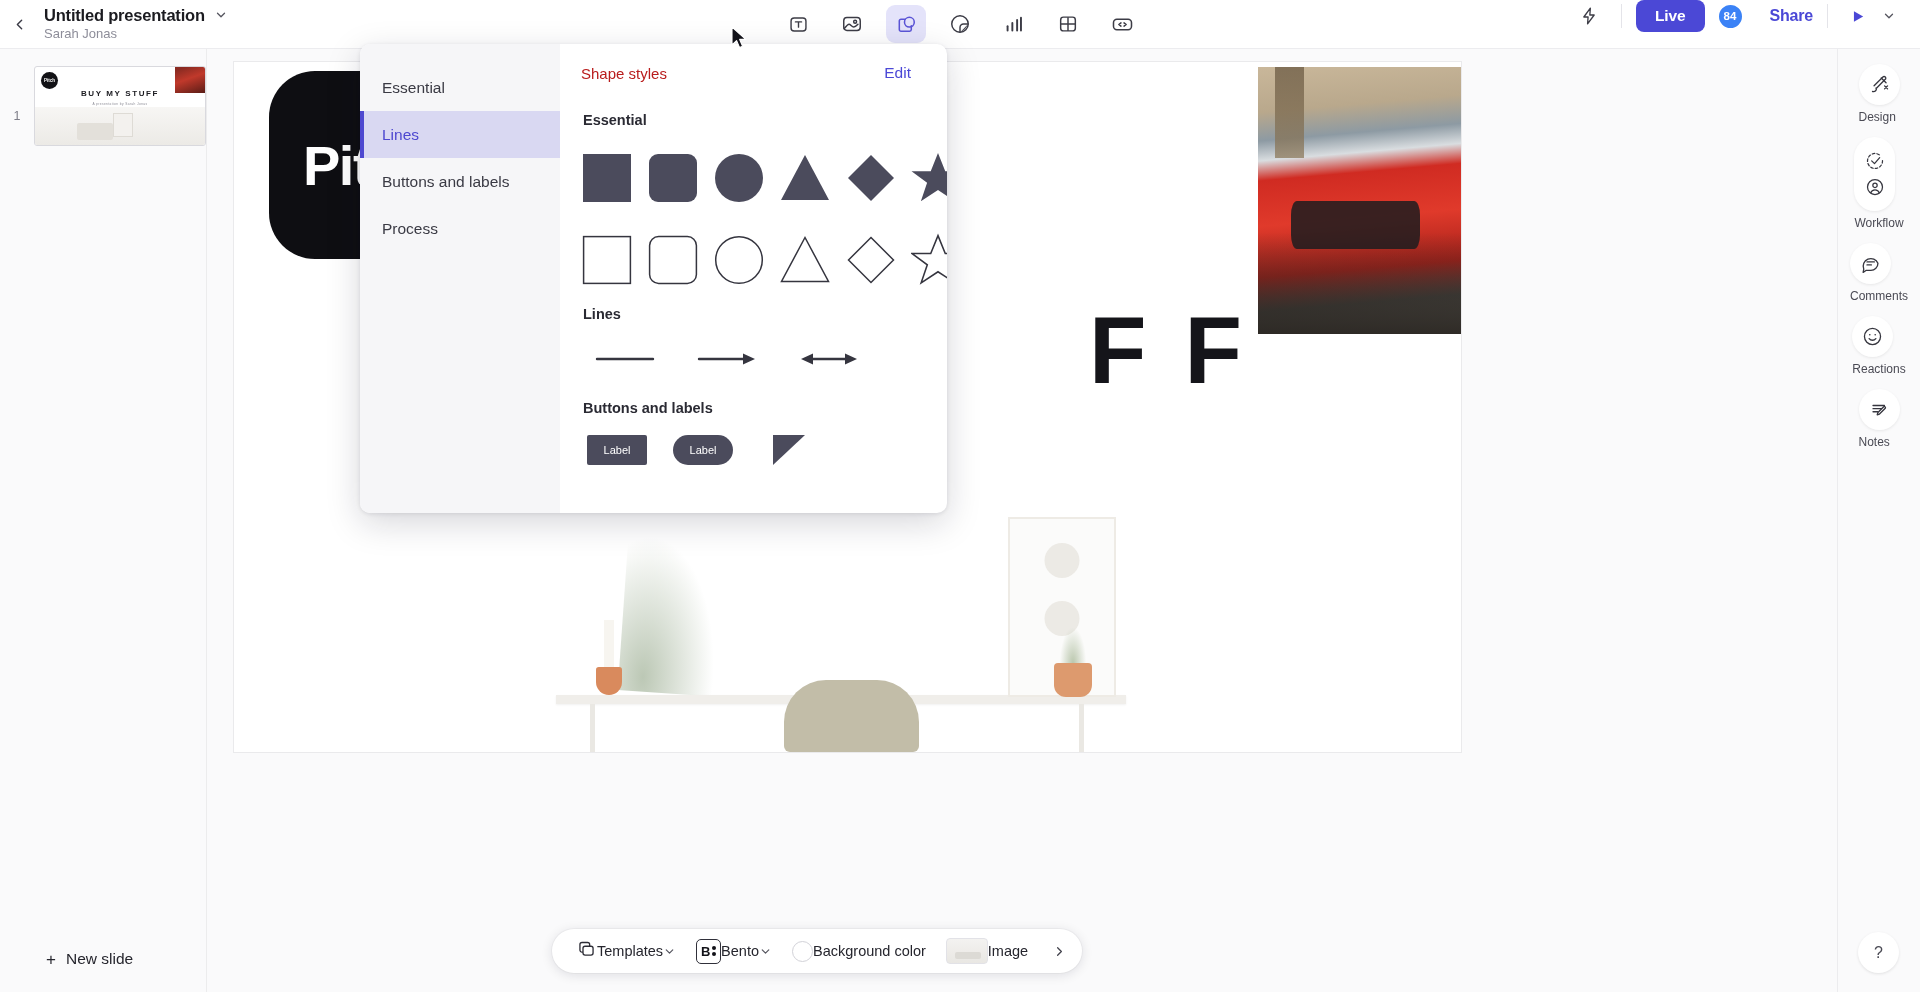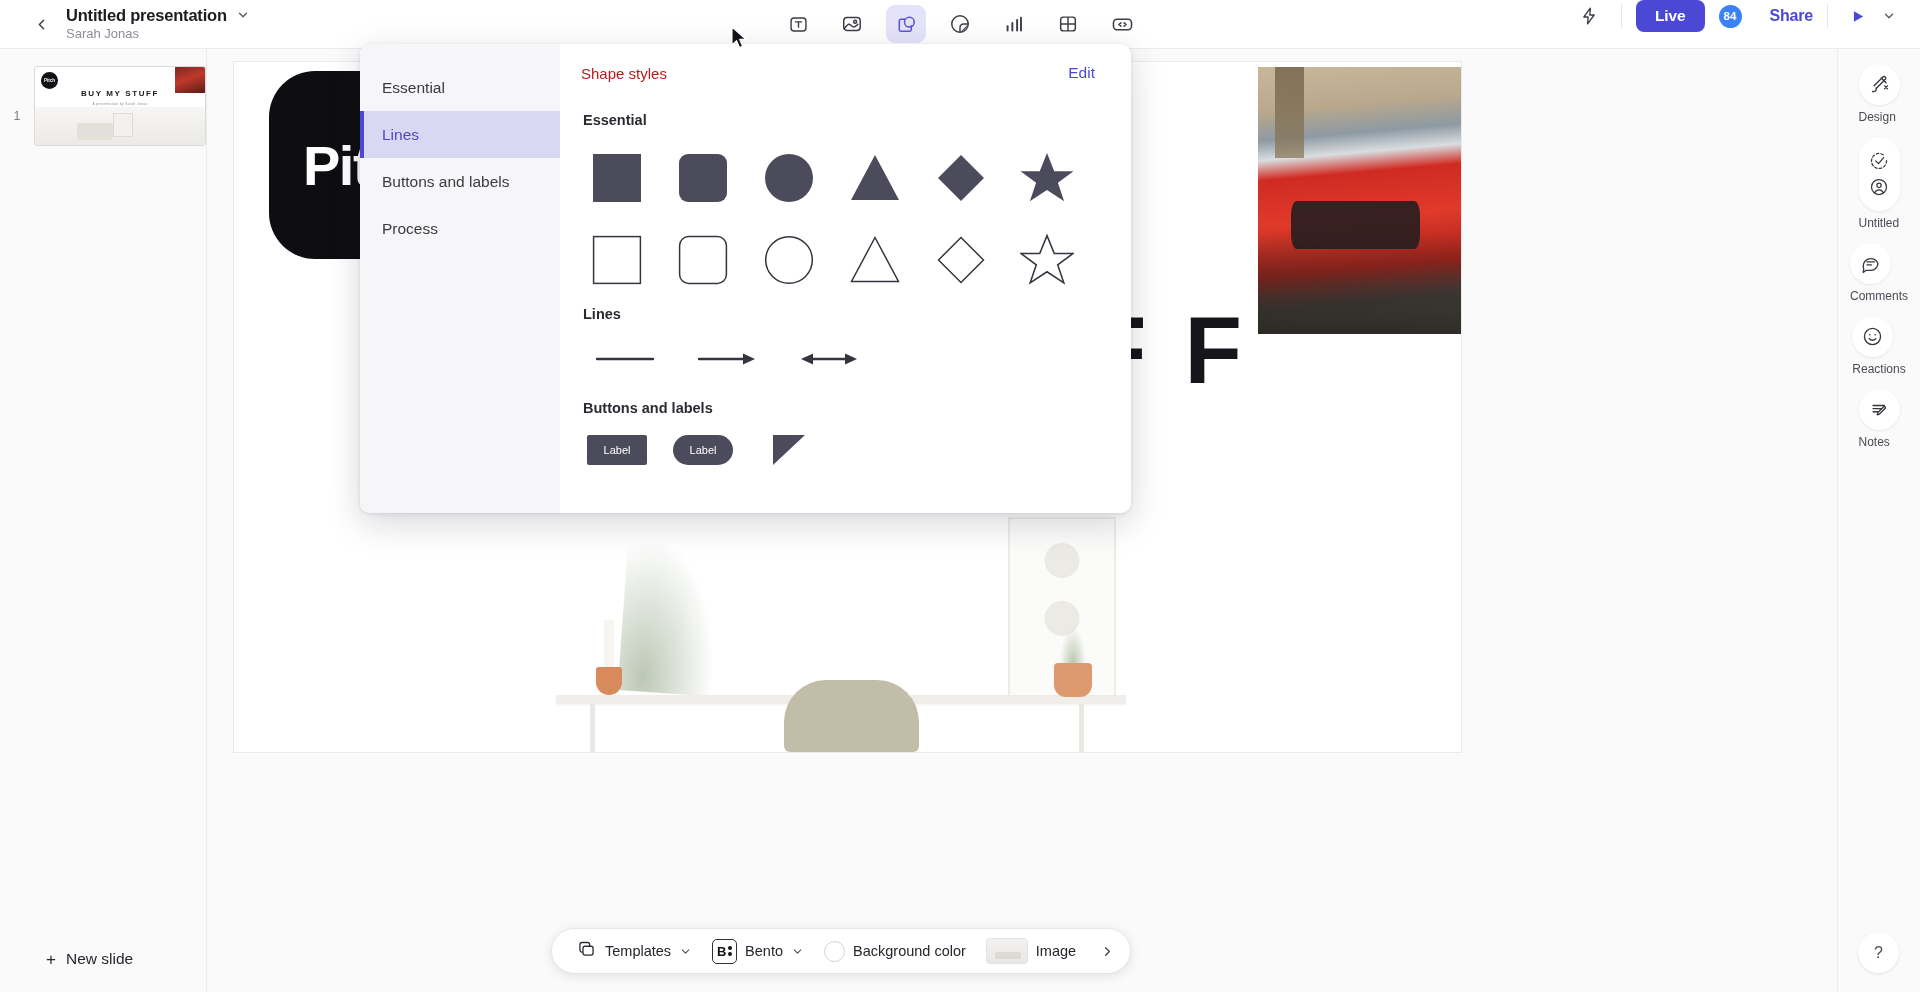--- a/index.html
+++ b/index.html
@@ -10,21 +10,21 @@
     -webkit-font-smoothing: antialiased;
   }
   #app { position: relative; width: 1920px; height: 992px; background:#fff; }
 
   
   .header {
     position: absolute; left:0; top:0; width:1920px; height:49px;
     background:#ffffff; border-bottom:1px solid #ececef;
     display:flex; align-items:center; z-index: 30;
   }
-  .hdr-left { display:flex; align-items:center; padding-left:26px; width:430px; }
+  .hdr-left { display:flex; align-items:center; padding-left:4px; width:430px; }
   .back-btn {
     width:30px; height:30px; display:flex; align-items:center; justify-content:center;
     cursor:pointer; border-radius:6px; color:#3b3b46;
   }
   .title-block { margin-left:10px; display:flex; flex-direction:column; justify-content:center; }
   .title-row { display:flex; align-items:center; gap:9px; }
   .doc-title { font-size:16.5px; font-weight:bold; color:#1b1b20; letter-spacing:-0.2px; line-height:1.1; }
   .doc-author { font-size:13px; color:#8d8d99; margin-top:3px; line-height:1.1; }
   .chev { color:#55555f; display:flex; }
 
@@ -178,21 +178,21 @@
   .candle-holder { position:absolute; left:112px; bottom:57px; width:26px; height:28px; background:#d98a5d; border-radius:3px 3px 14px 14px; }
   .candle { position:absolute; left:120px; bottom:84px; width:10px; height:48px; background:#f7f5f0; }
   .euca {
     position:absolute; left:140px; bottom:58px; width:110px; height:185px;
     background:radial-gradient(ellipse at 22% 92%, rgba(176,190,168,.85) 0%, rgba(176,190,168,0) 58%);
     transform:rotate(4deg);
   }
 
   
   .popover {
-    position:absolute; left:360px; top:44px; width:771px; height:469px;
+    position:absolute; left:360px; top:44px; width:587px; height:469px;
     background:#fff; border-radius:10px;
     box-shadow:0 10px 34px rgba(20,20,40,.17), 0 1px 4px rgba(20,20,40,.10);
     display:flex; overflow:hidden; z-index:40;
   }
   .pop-side { width:200px; background:#f6f6f8; padding-top:20px; }
   .pop-cat {
     height:47px; display:flex; align-items:center; padding-left:22px;
     font-size:15.5px; color:#3a3a44; cursor:pointer; position:relative;
   }
   .pop-cat.active { background:#d9d8f2; color:#4e48d0; }
@@ -246,21 +246,21 @@
     font-size:16px; color:#4a4a54; cursor:pointer;
   }
 
   
   .bottom-bar {
     position:absolute; left:552px; bottom:19px; height:44px;
     background:#ffffff; border-radius:23px;
     box-shadow:0 2px 12px rgba(20,20,40,.12), 0 0 0 1px rgba(0,0,0,.03);
     display:flex; align-items:center; padding:0 6px 0 14px; gap:0; z-index:20;
   }
-  .bb-item { display:flex; align-items:center; gap:8px; padding:6px 10px; border-radius:8px; cursor:pointer; }
+  .bb-item { display:flex; align-items:center; padding:6px 10px; border-radius:8px; cursor:pointer; }
   .bb-lbl { font-size:14.5px; color:#25252d; }
   .bb-chev { color:#55555f; display:flex; }
   .bento-ic {
     width:25px; height:25px; border:1.4px solid #30303a; border-radius:5px;
     display:flex; align-items:center; justify-content:center; gap:2px;
   }
   .bento-b { font-size:13px; font-weight:bold; color:#121218; line-height:1; }
   .bento-dots { display:flex; flex-direction:column; gap:2px; }
   .bento-dots i { width:4px; height:4px; border-radius:50%; background:#121218; display:block; }
   .bg-swatch { width:21px; height:21px; border-radius:50%; border:1.4px solid #d2d2d8; background:#fff; }
@@ -568,21 +568,21 @@
         <svg width="20" height="20" viewBox="0 0 24 24" fill="none" stroke="currentColor" stroke-width="1.5" stroke-linecap="round" stroke-linejoin="round">
             <path d="M21 11.5a9 9 0 1 1-3.2-6.4" stroke-dasharray="3 2.6"></path>
             <polyline points="8 11.8 11.4 15.2 17.6 8"></polyline>
           </svg>
         <svg width="20" height="20" viewBox="0 0 24 24" fill="none" stroke="currentColor" stroke-width="1.5" stroke-linecap="round">
             <circle cx="12" cy="12" r="9"></circle>
             <circle cx="12" cy="10" r="2.6"></circle>
             <path d="M6.9 19c.7-2.4 2.7-3.7 5.1-3.7s4.4 1.3 5.1 3.7"></path>
           </svg>
       </div>
-      <div class="rail-lbl">Untitled</div>
+      <div class="rail-lbl">Workflow</div>
     </div>
 
     <div class="rail-item">
       <div class="rail-ic">
         <svg width="21" height="21" viewBox="0 0 24 24" fill="none" stroke="currentColor" stroke-width="1.5" stroke-linecap="round" stroke-linejoin="round">
             <path d="M20.5 11.8a8 8 0 0 1-8 8H7.2L3.6 22.2l.7-3.7a8 8 0 1 1 16.2-6.7z"></path>
             <path d="M8 10.2h8.4M8 13.6h5"></path>
           </svg>
       </div>
       <div class="rail-lbl">Comments</div>

